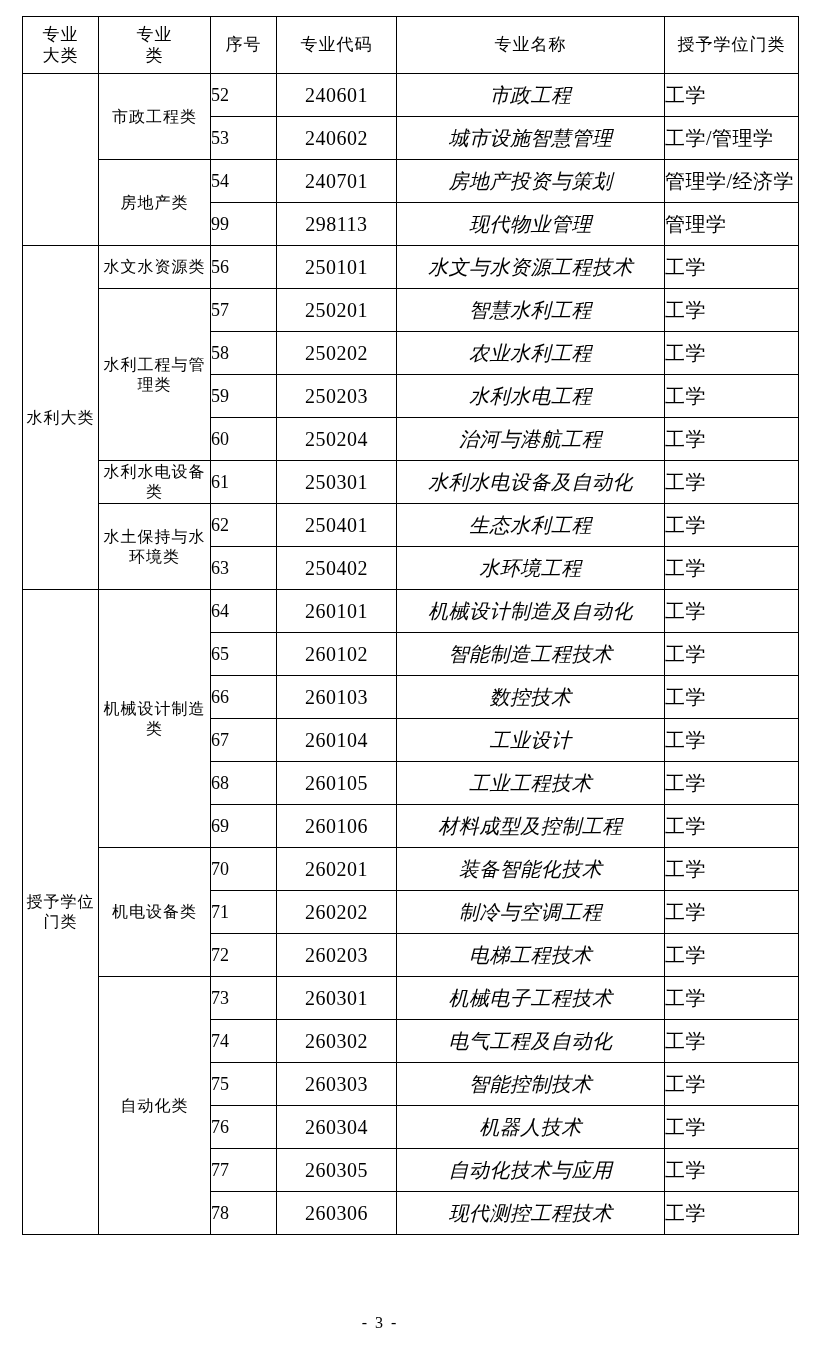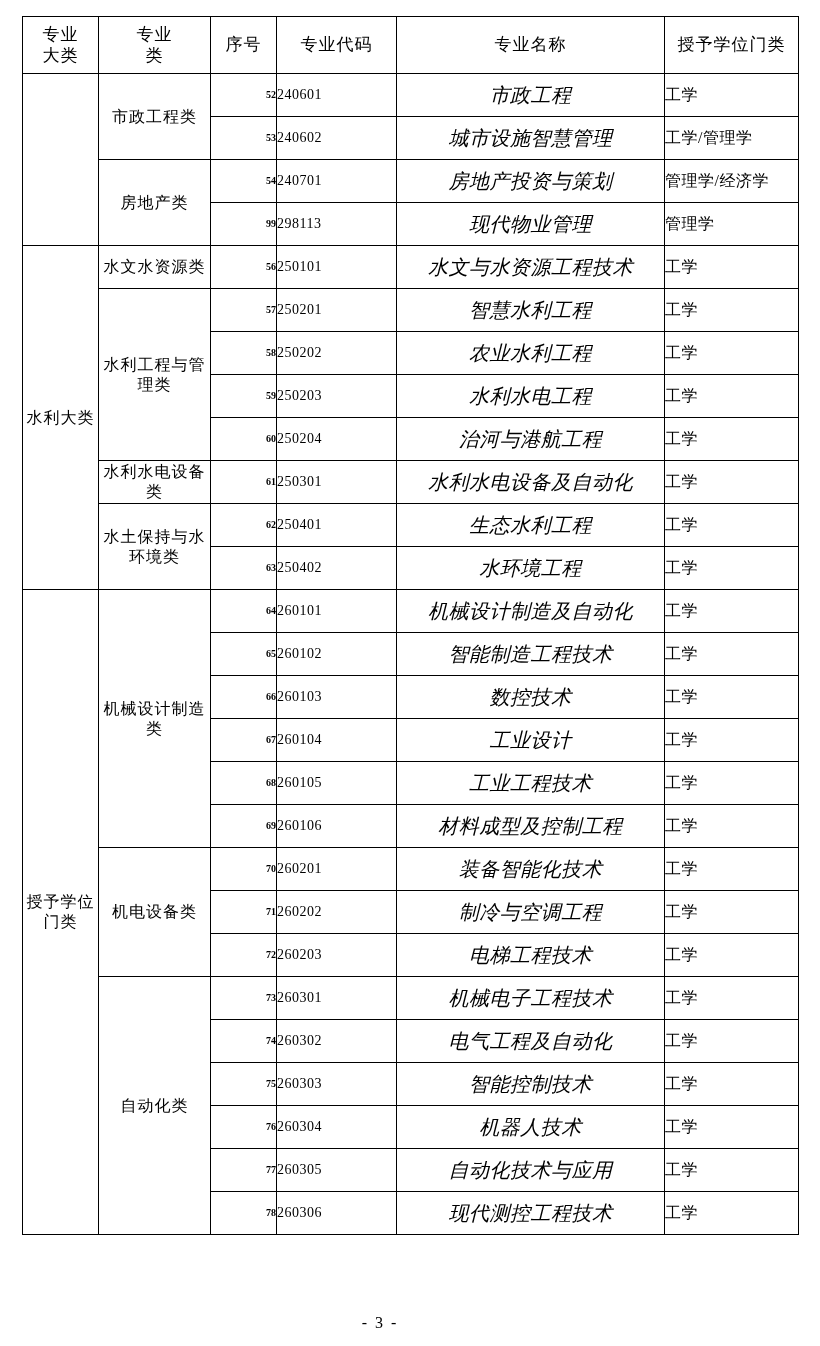--- a/index.html
+++ b/index.html
@@ -52,39 +52,39 @@
   .col-d { width: 120px; }
   .col-e { width: 268px; }
   .col-f { width: 134px; }
 
   td.c-group, td.c-class {
     text-align: center;
     letter-spacing: 1px;
     font-size: 16px;
   }
   td.c-seq {
-    text-align: right;
-    font-size: 10px;
-    font-weight: bold;
+    text-align: left;
+    font-size: 18px;
   }
   td.c-code {
-    font-size: 14px;
+    text-align: center;
+    font-size: 20px;
     letter-spacing: 0.5px;
   }
   td.c-name {
     text-align: center;
     padding-left: 8px;
     font-size: 20px;
     letter-spacing: 0.5px;
     font-style: italic;
   }
   td.c-degree {
     text-align: left;
     padding-left: 8px;
-    font-size: 16px;
+    font-size: 20px;
     letter-spacing: 0.5px;
   }
   tbody tr {
     height: 43px;
   }
   .page-number {
     position: absolute;
     left: 0;
     right: 0;
     bottom: 14px;

